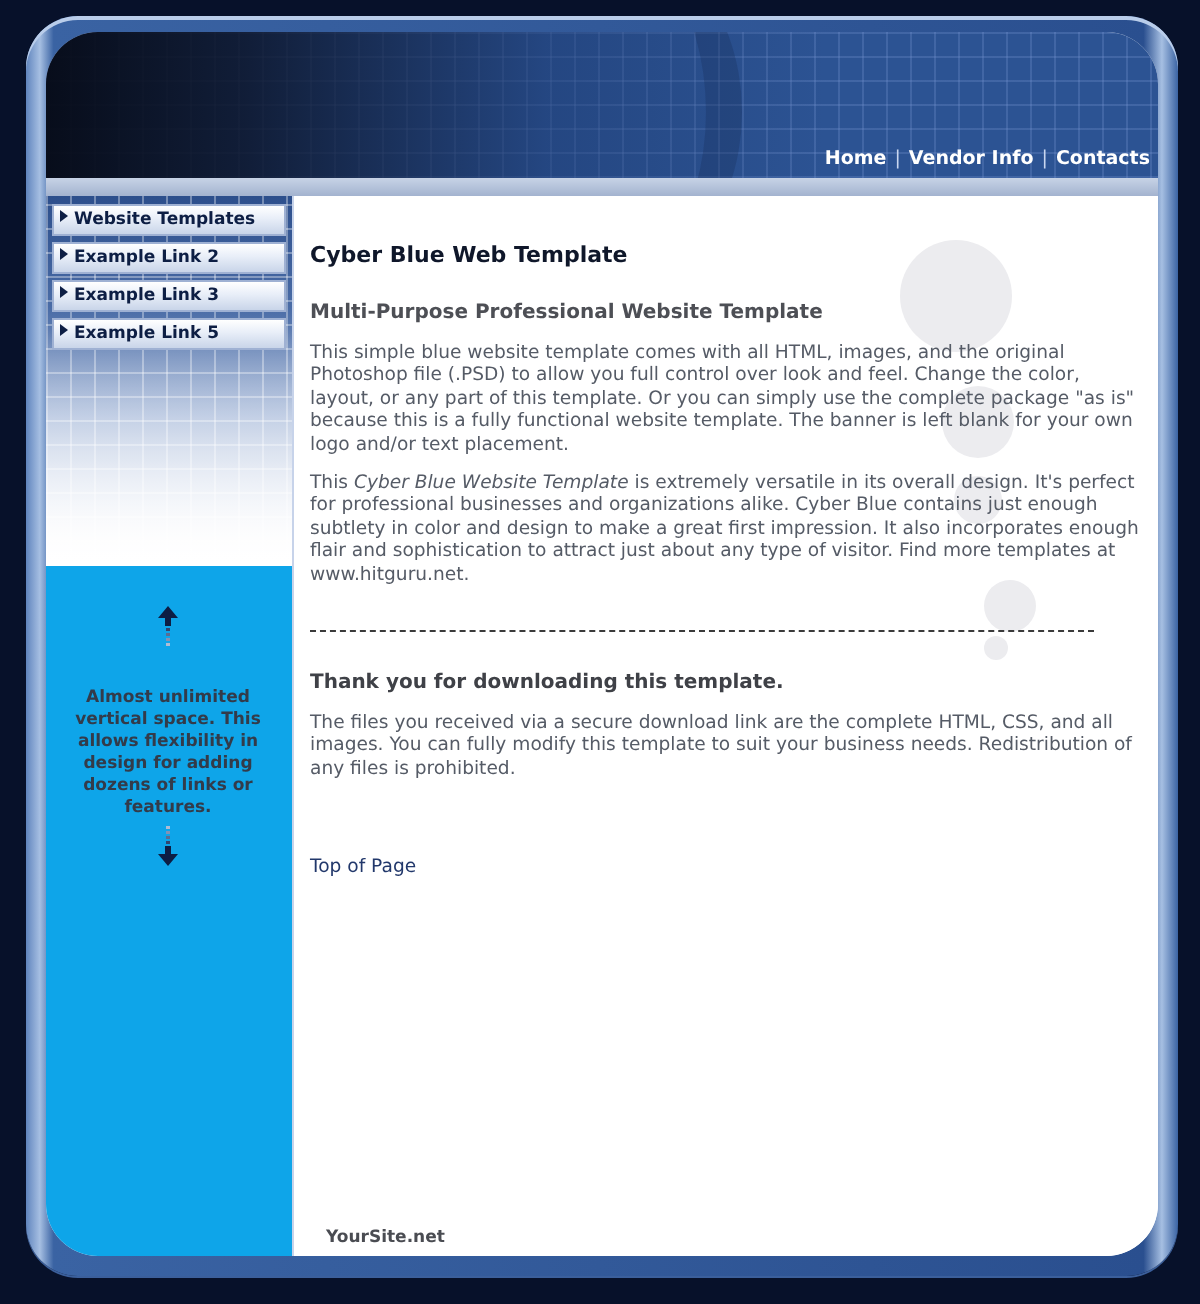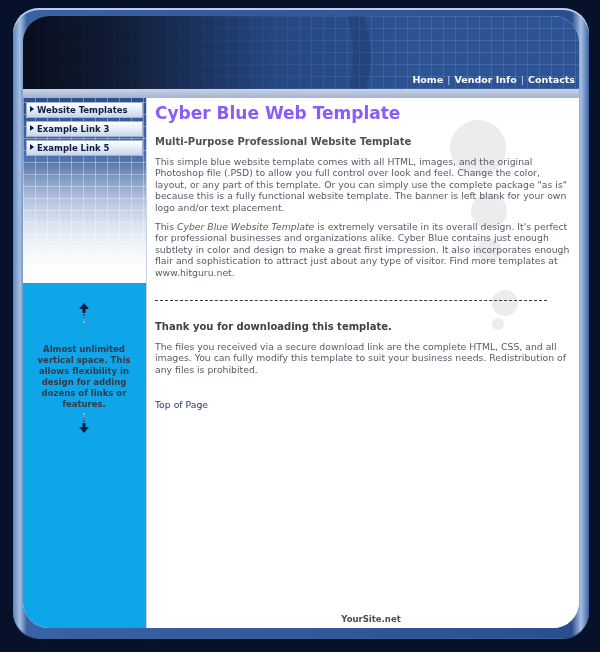--- a/index.html
+++ b/index.html
@@ -84,50 +84,51 @@
   .main {
     position:absolute; left:124px; top:82px; right:0; bottom:0;
     background:#ffffff; overflow:hidden;
   }
   .bubble { position:absolute; border-radius:50%; background:#ececef; }
   .content {
     position:relative; padding:0 8px 0 8px;
     font-family:"DejaVu Sans", sans-serif; font-size:9.3px; color:#555b66; line-height:11.4px;
   }
   .page-title {
-    margin:0; padding-top:5px; font-size:17px; font-weight:bold; color:#8b5cf6; line-height:20px;
+    margin:0; padding-top:20px; font-size:11px; font-weight:bold; color:#0f172a; line-height:20px;
   }
   .subhead { margin:13px 0 0 0; font-size:10px; font-weight:bold; color:#4d4f55; line-height:12px; }
   p { margin:8px 0 0 0; }
   .divider {
     margin:22px 0 0 0; border-top:1px dashed #3a3a3a; width:392px; height:0;
   }
   .thanks { margin:20px 0 0 0; font-size:10px; font-weight:bold; color:#3f4147; line-height:12px; }
-  .toplink { display:inline-block; margin-top:24px; color:#22386b; text-decoration:none; }
+  .toplink { display:inline-block; margin-top:38px; color:#22386b; text-decoration:none; }
   .footer {
-    position:absolute; left:16px; right:0; bottom:4px; text-align:center;
+    position:absolute; left:16px; right:0; bottom:4px; text-align:left;
     font-family:"DejaVu Sans", sans-serif; font-size:8.5px; font-weight:bold; color:#4a4c52;
   }
 </style>
 </head>
 <body>
 
 <div class="frame">
   <div class="frame-inner">
 
     <div class="header"></div>
     <div class="topnav">
       <a href="#">Home</a><span class="sep">|</span><a href="#">Vendor Info</a><span class="sep">|</span><a href="#">Contacts</a>
     </div>
     <div class="stripe"></div>
 
     <div class="sidebar">
       <div class="sidebar-grad"></div>
       <div class="menu">
         <a class="menu-item" href="#"><span class="tri"></span><span>Website Templates</span></a>
+        <a class="menu-item" href="#"><span class="tri"></span><span>Example Link 2</span></a>
         <a class="menu-item" href="#"><span class="tri"></span><span>Example Link 3</span></a>
         <a class="menu-item" href="#"><span class="tri"></span><span>Example Link 5</span></a>
       </div>
 
       <div class="side-note">
         <span class="arrow-up">
           <svg width="12" height="22" viewBox="0 0 12 22">
             <polygon points="6,0 11,6 7.5,6 7.5,10 4.5,10 4.5,6 1,6" fill="#0d1e44"></polygon>
             <rect x="5" y="11" width="2" height="1.5" fill="#33456e"></rect>
             <rect x="5" y="13.5" width="2" height="1.5" fill="#5a6c92"></rect>

